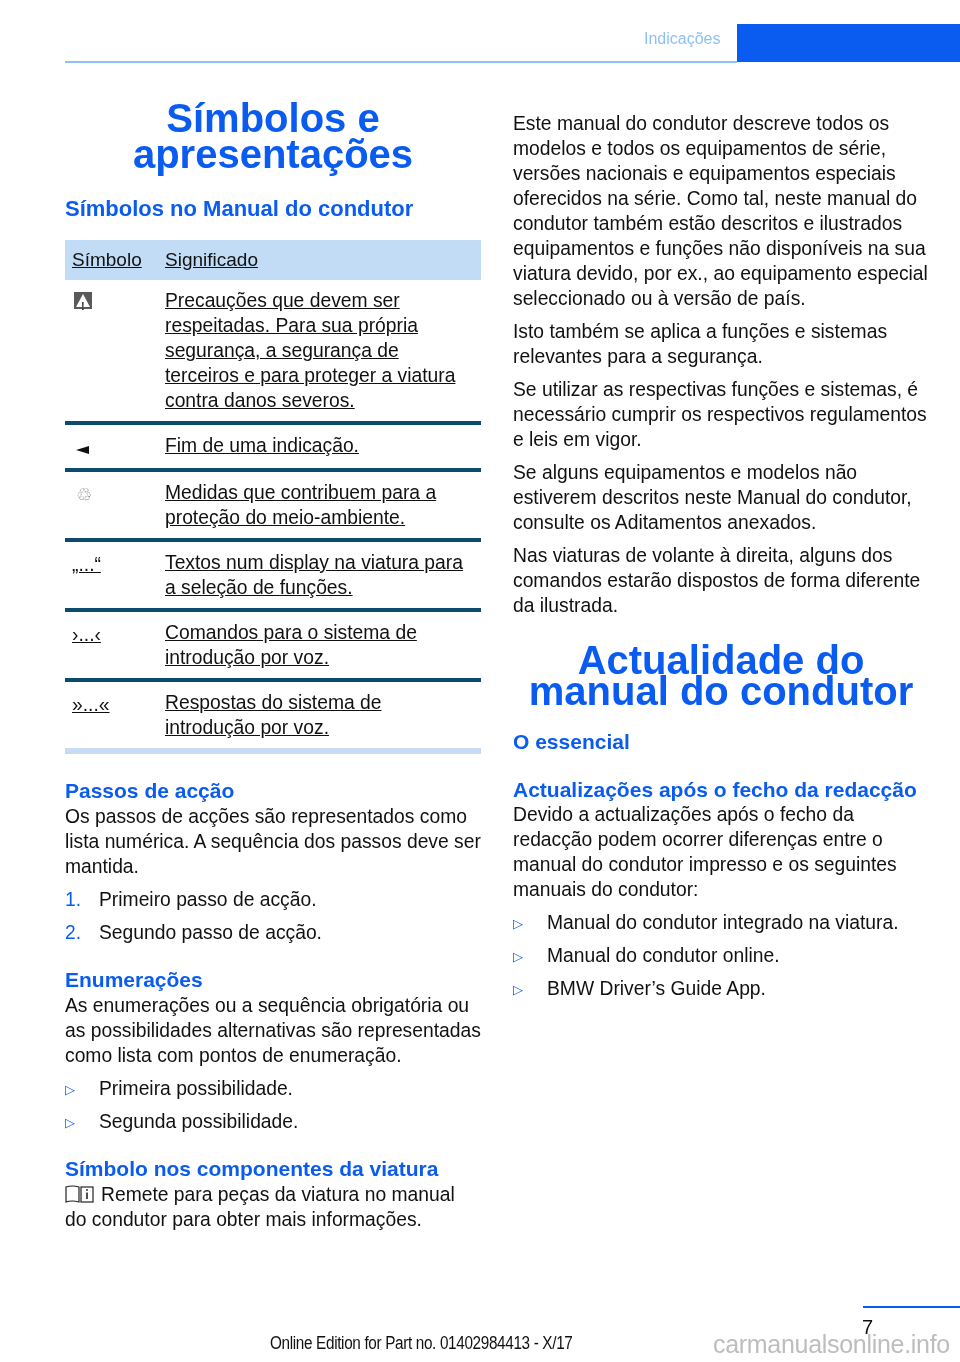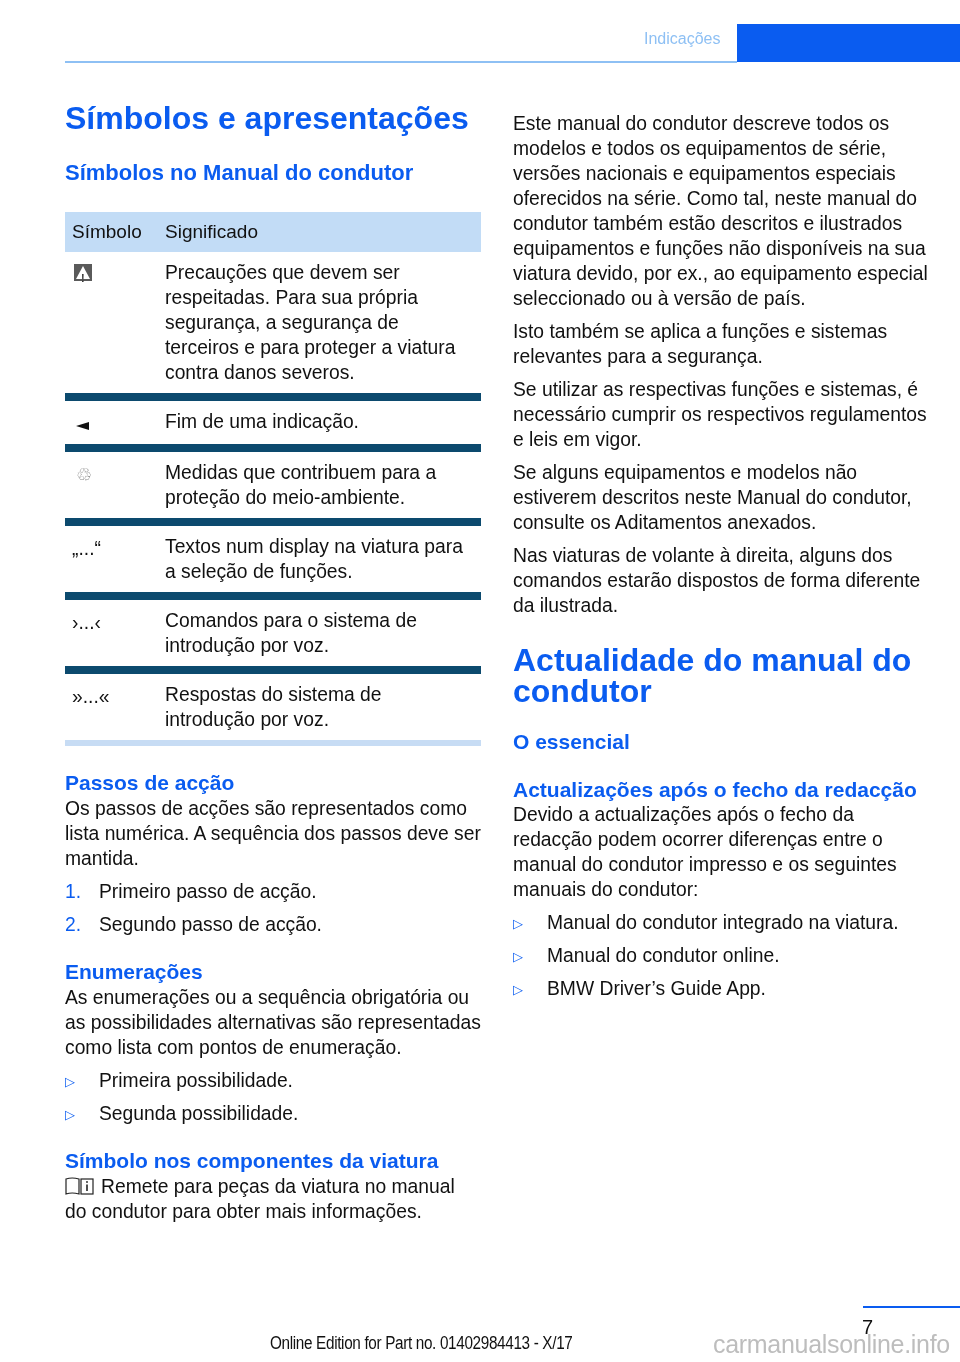--- a/index.html
+++ b/index.html
@@ -10,30 +10,30 @@
   }
   
   .hdr-line { position: absolute; left: 65px; top: 61px; width: 672px; height: 2px; background: #8ec0f4; }
   .hdr-title { position: absolute; left: 644px; top: 30px; font-size: 16px; font-weight: normal; color: #8ec0f4; }
   .hdr-block { position: absolute; left: 737px; top: 24px; width: 223px; height: 38px; background: #0a5cf0; }
 
   .col { position: absolute; top: 98px; }
   .col-left { left: 65px; width: 416px; }
   .col-right { left: 513px; width: 416px; }
 
-  h1 { margin: 0; font-size: 32px; font-weight: bold; color: #0a5cf0; line-height: 36px; }
+  h1 { margin: 0; font-size: 40px; font-weight: bold; color: #0a5cf0; line-height: 36px; text-align: center; }
   h2 { margin: 0; font-size: 22px; font-weight: bold; color: #0a5cf0; line-height: 28px; }
   h3 { margin: 0; font-size: 21px; font-weight: bold; color: #0a5cf0; line-height: 26px; }
   p { margin: 0; font-size: 19.3px; line-height: 25px; }
 
   
-  table.sym { width: 416px; border-collapse: collapse; margin-top: 25px; }
+  table.sym { width: 416px; border-collapse: collapse; margin-top: 17px; text-decoration: underline; }
   table.sym th { background: #c2dcf6; text-align: left; font-weight: normal; font-size: 19px; padding: 8px 7px; height: 24px; }
   table.sym th:first-child { width: 79px; }
-  table.sym td { vertical-align: top; font-size: 19.3px; line-height: 25px; padding: 8px 7px 8px 7px; border-bottom: 8px solid #0c4a6e; }
+  table.sym td { vertical-align: top; font-size: 19.3px; line-height: 25px; padding: 8px 7px 8px 7px; border-bottom: 4px solid #0c4a6e; }
   table.sym tr.last td { border-bottom: 6px solid #c7dcf4; }
   td.symcell { font-size: 16px; padding-top: 10px !important; }
 
   .warn-icon { display: inline-block; width: 18px; height: 17px; background: #5a5a5a; position: relative; margin-left: 2px; margin-top: 1px;}
   .warn-icon::before { content: ""; position: absolute; left: 2px; top: 2px; border-left: 7px solid transparent; border-right: 7px solid transparent; border-bottom: 13px solid #fff; }
   .warn-icon::after { content: "!"; position: absolute; left: 7px; top: 2px; font-size: 11px; font-weight: bold; color: #333; }
   .end-icon { display: inline-block; width: 0; height: 0; border-top: 4px solid transparent; border-bottom: 4px solid transparent; border-right: 13px solid #111; margin-left: 4px; margin-top: 8px; }
   .recycle-icon { display: inline-block; margin-left: 4px; color: #888; font-size: 18px; line-height: 18px; }
 
   ol.steps, ul.enum { list-style: none; margin: 0; padding: 0; }

